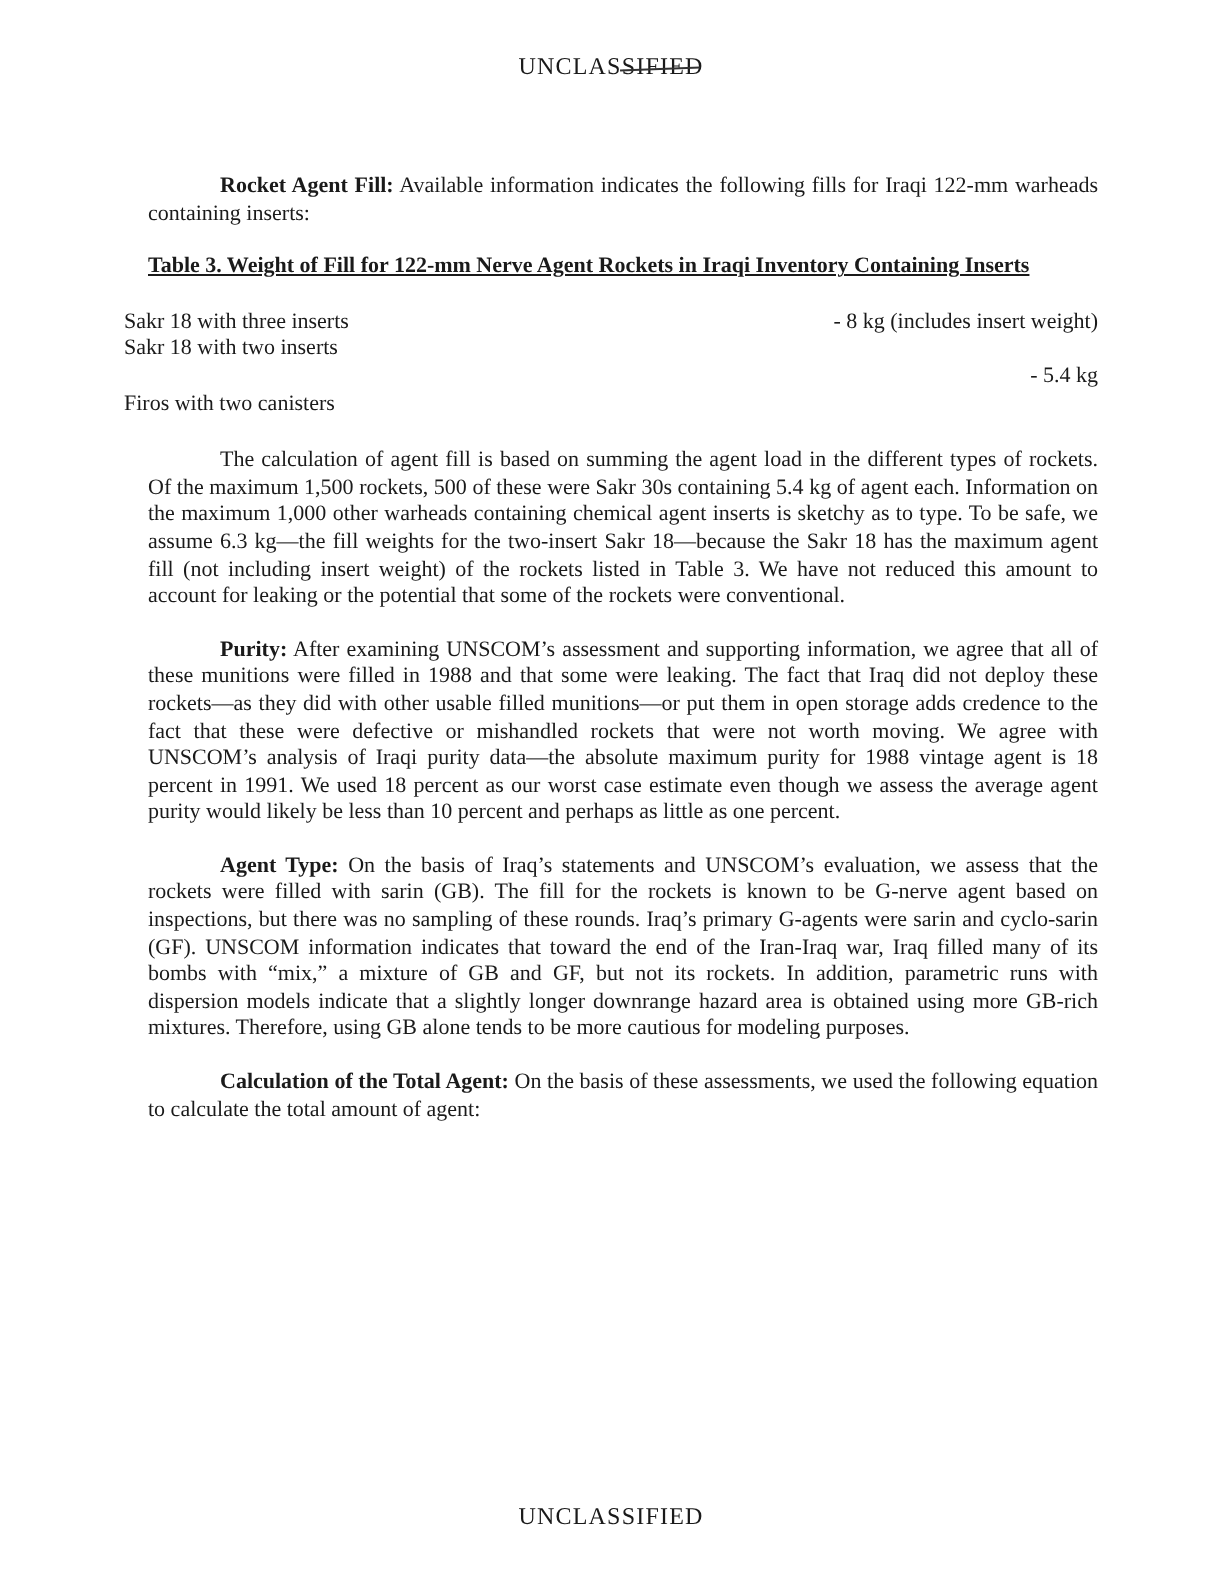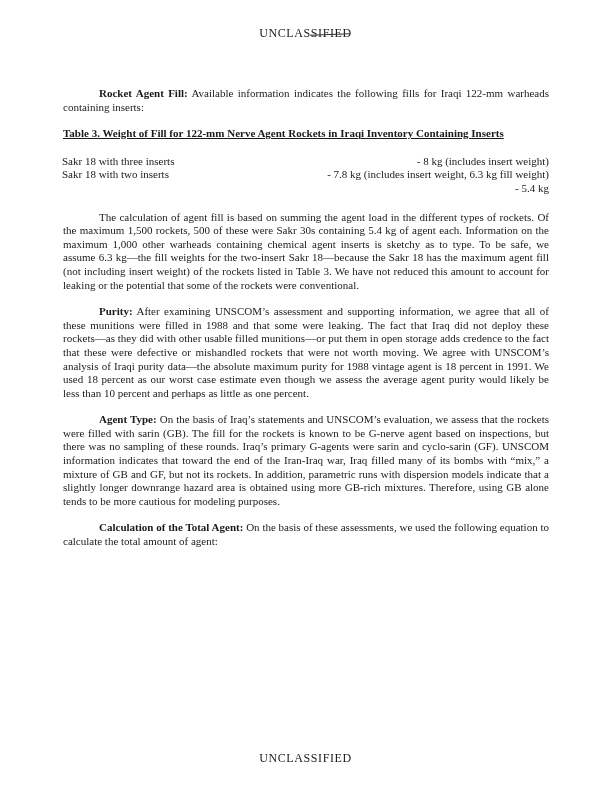--- a/index.html
+++ b/index.html
@@ -42,21 +42,21 @@
     left: 0;
     right: 0;
     bottom: 26px;
   }
   .body-text {
     margin-top: 46px;
     font-size: 11px;
     line-height: 13.6px;
   }
   p.para {
-    margin: 0 0 13px 1px;
+    margin: 0 0 13px 12px;
     text-align: justify;
   }
   p.para.indent {
     text-indent: 36px;
   }
   .lead {
     font-weight: bold;
   }
   .table-title {
     font-weight: bold;
@@ -101,26 +101,26 @@
 
     <p class="para table-title">Table 3.  Weight of Fill for 122-mm Nerve Agent Rockets in Iraqi Inventory Containing Inserts</p>
 
     <div class="fill-table">
       <div class="trow">
         <span class="titem">Sakr 18 with three inserts</span>
         <span class="tval">-  8 kg (includes insert weight)</span>
       </div>
       <div class="trow">
         <span class="titem">Sakr 18 with two inserts</span>
-        <span class="tval">-  7.8 kg (includes insert weight, 6.3 kg fill weight)</span>
       </div>
       <div class="trow">
         <span class="tval">-  5.4 kg</span>
       </div>
       <div class="trow">
+        <span class="titem">Firos with two canisters</span>
       </div>
     </div>
 
     <p class="para indent">The calculation of agent fill is based on summing the agent load in the different types of rockets.  Of the maximum 1,500 rockets, 500 of these were Sakr 30s containing 5.4 kg of agent each.  Information on the maximum 1,000 other warheads containing chemical agent inserts is sketchy as to type.  To be safe, we assume 6.3 kg—the fill weights for the two-insert Sakr 18—because the Sakr 18 has the maximum agent fill (not including insert weight) of the rockets listed in Table 3.  We have not reduced this amount to account for leaking or the potential that some of the rockets were conventional.</p>
 
     <p class="para indent"><b class="lead">Purity:</b><span> After examining UNSCOM’s assessment and supporting information, we agree that all of these munitions were filled in 1988 and that some were leaking.  The fact that Iraq did not deploy these rockets—as they did with other usable filled munitions—or put them in open storage adds credence to the fact that these were defective or mishandled rockets that were not worth moving.  We agree with UNSCOM’s analysis of Iraqi purity data—the absolute maximum purity for 1988 vintage agent is 18 percent in 1991.  We used 18 percent as our worst case estimate even though we assess the average agent purity would likely be less than 10 percent and perhaps as little as one percent.</span></p>
 
     <p class="para indent"><b class="lead">Agent Type:</b><span> On the basis of Iraq’s statements and UNSCOM’s evaluation, we assess that the rockets were filled with sarin (GB).  The fill for the rockets is known to be G-nerve agent based on inspections, but there was no sampling of these rounds.  Iraq’s primary G-agents were sarin and cyclo-sarin (GF).  UNSCOM information indicates that toward the end of the Iran-Iraq war, Iraq filled many of its bombs with “mix,” a mixture of GB and GF, but not its rockets.  In addition, parametric runs with dispersion models indicate that a slightly longer downrange hazard area is obtained using more GB-rich mixtures.  Therefore, using GB alone tends to be more cautious for modeling purposes.</span></p>
 
     <p class="para indent"><b class="lead">Calculation of the Total Agent:</b><span> On the basis of these assessments, we used the following equation to calculate the total amount of agent:</span></p>

